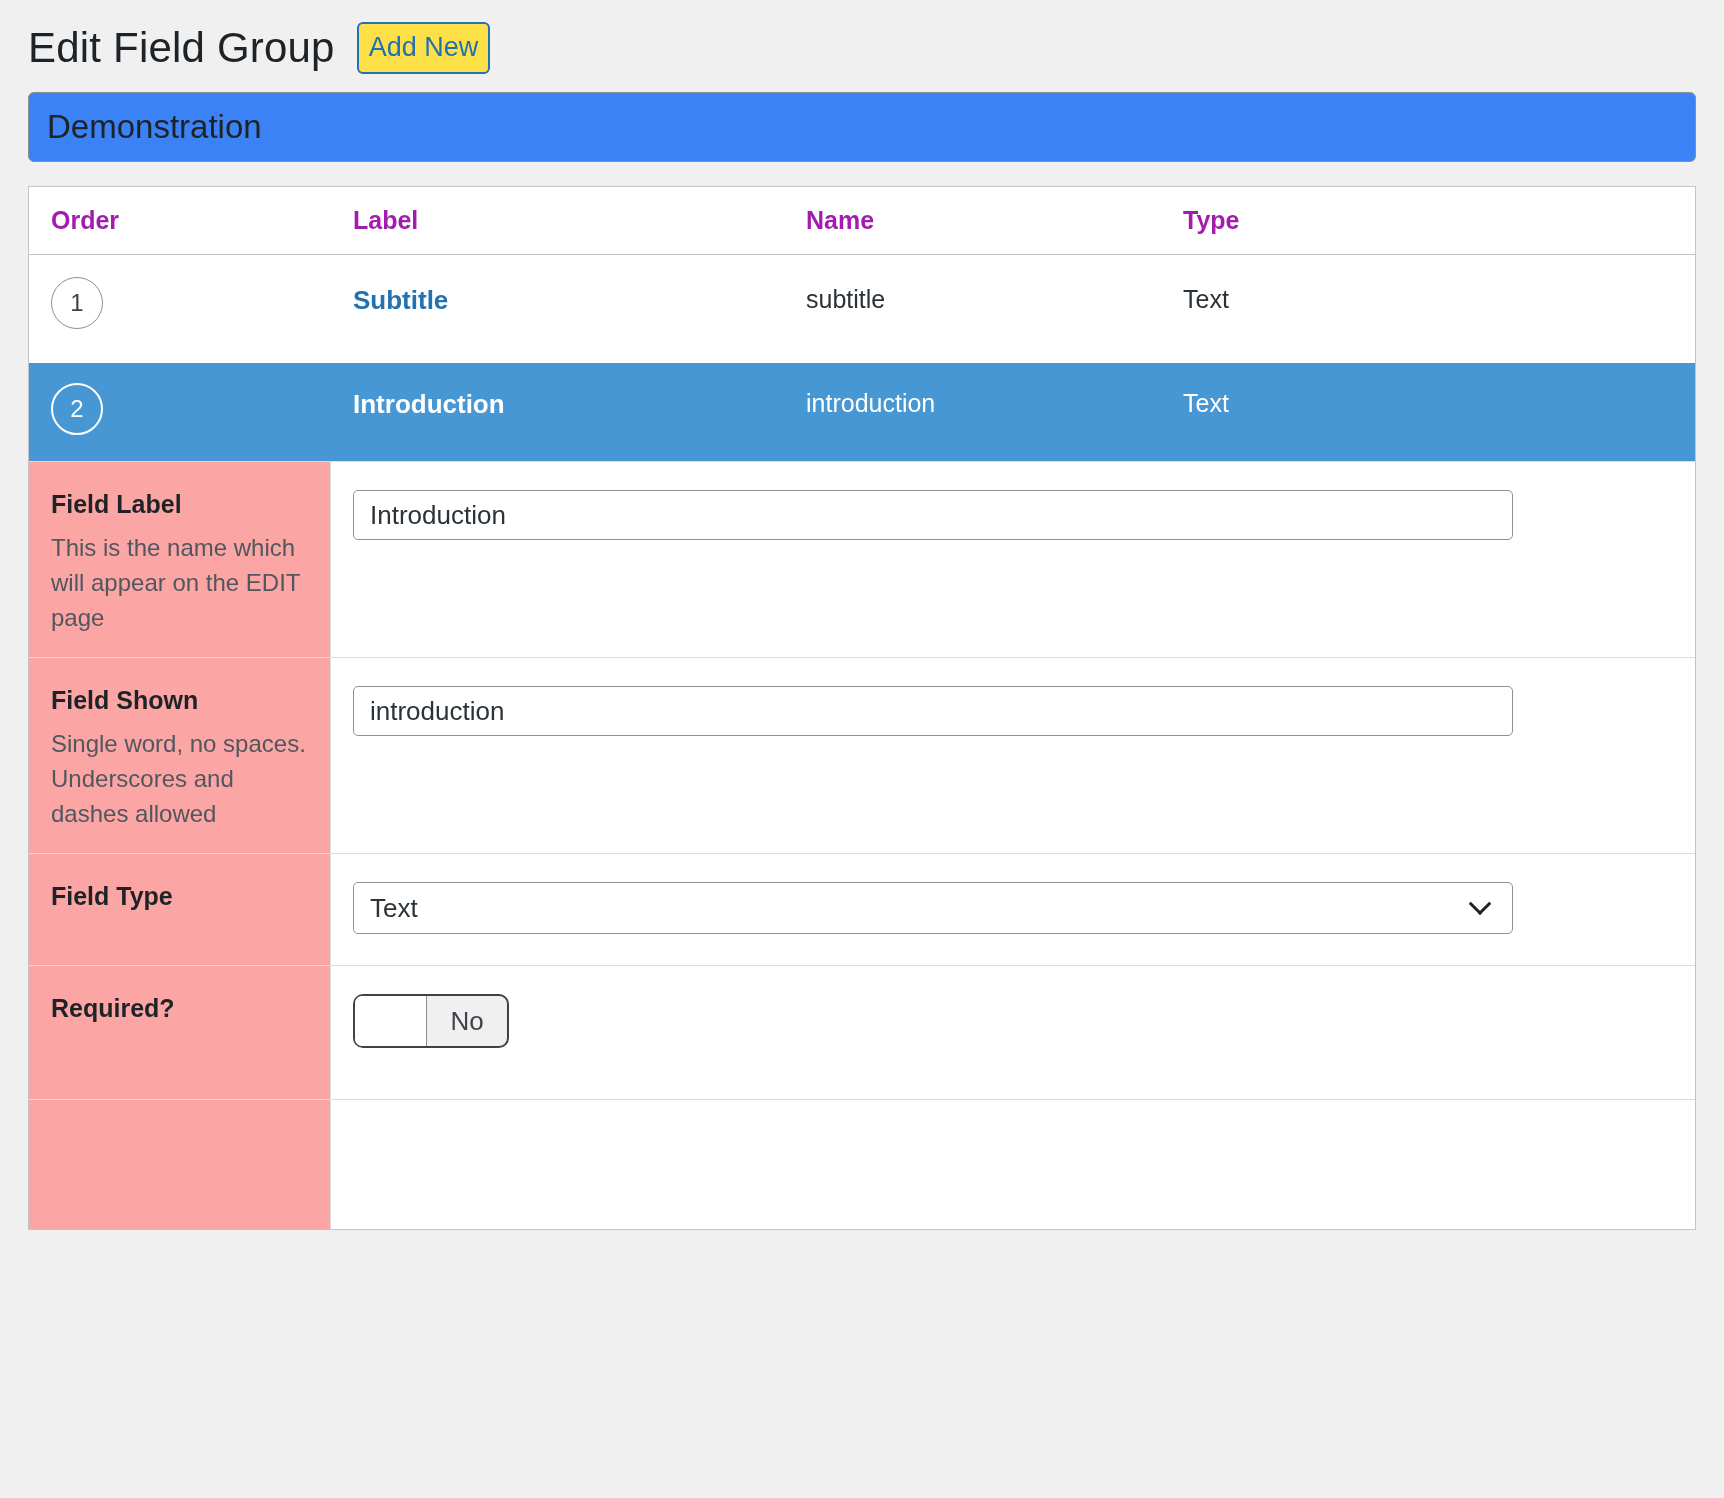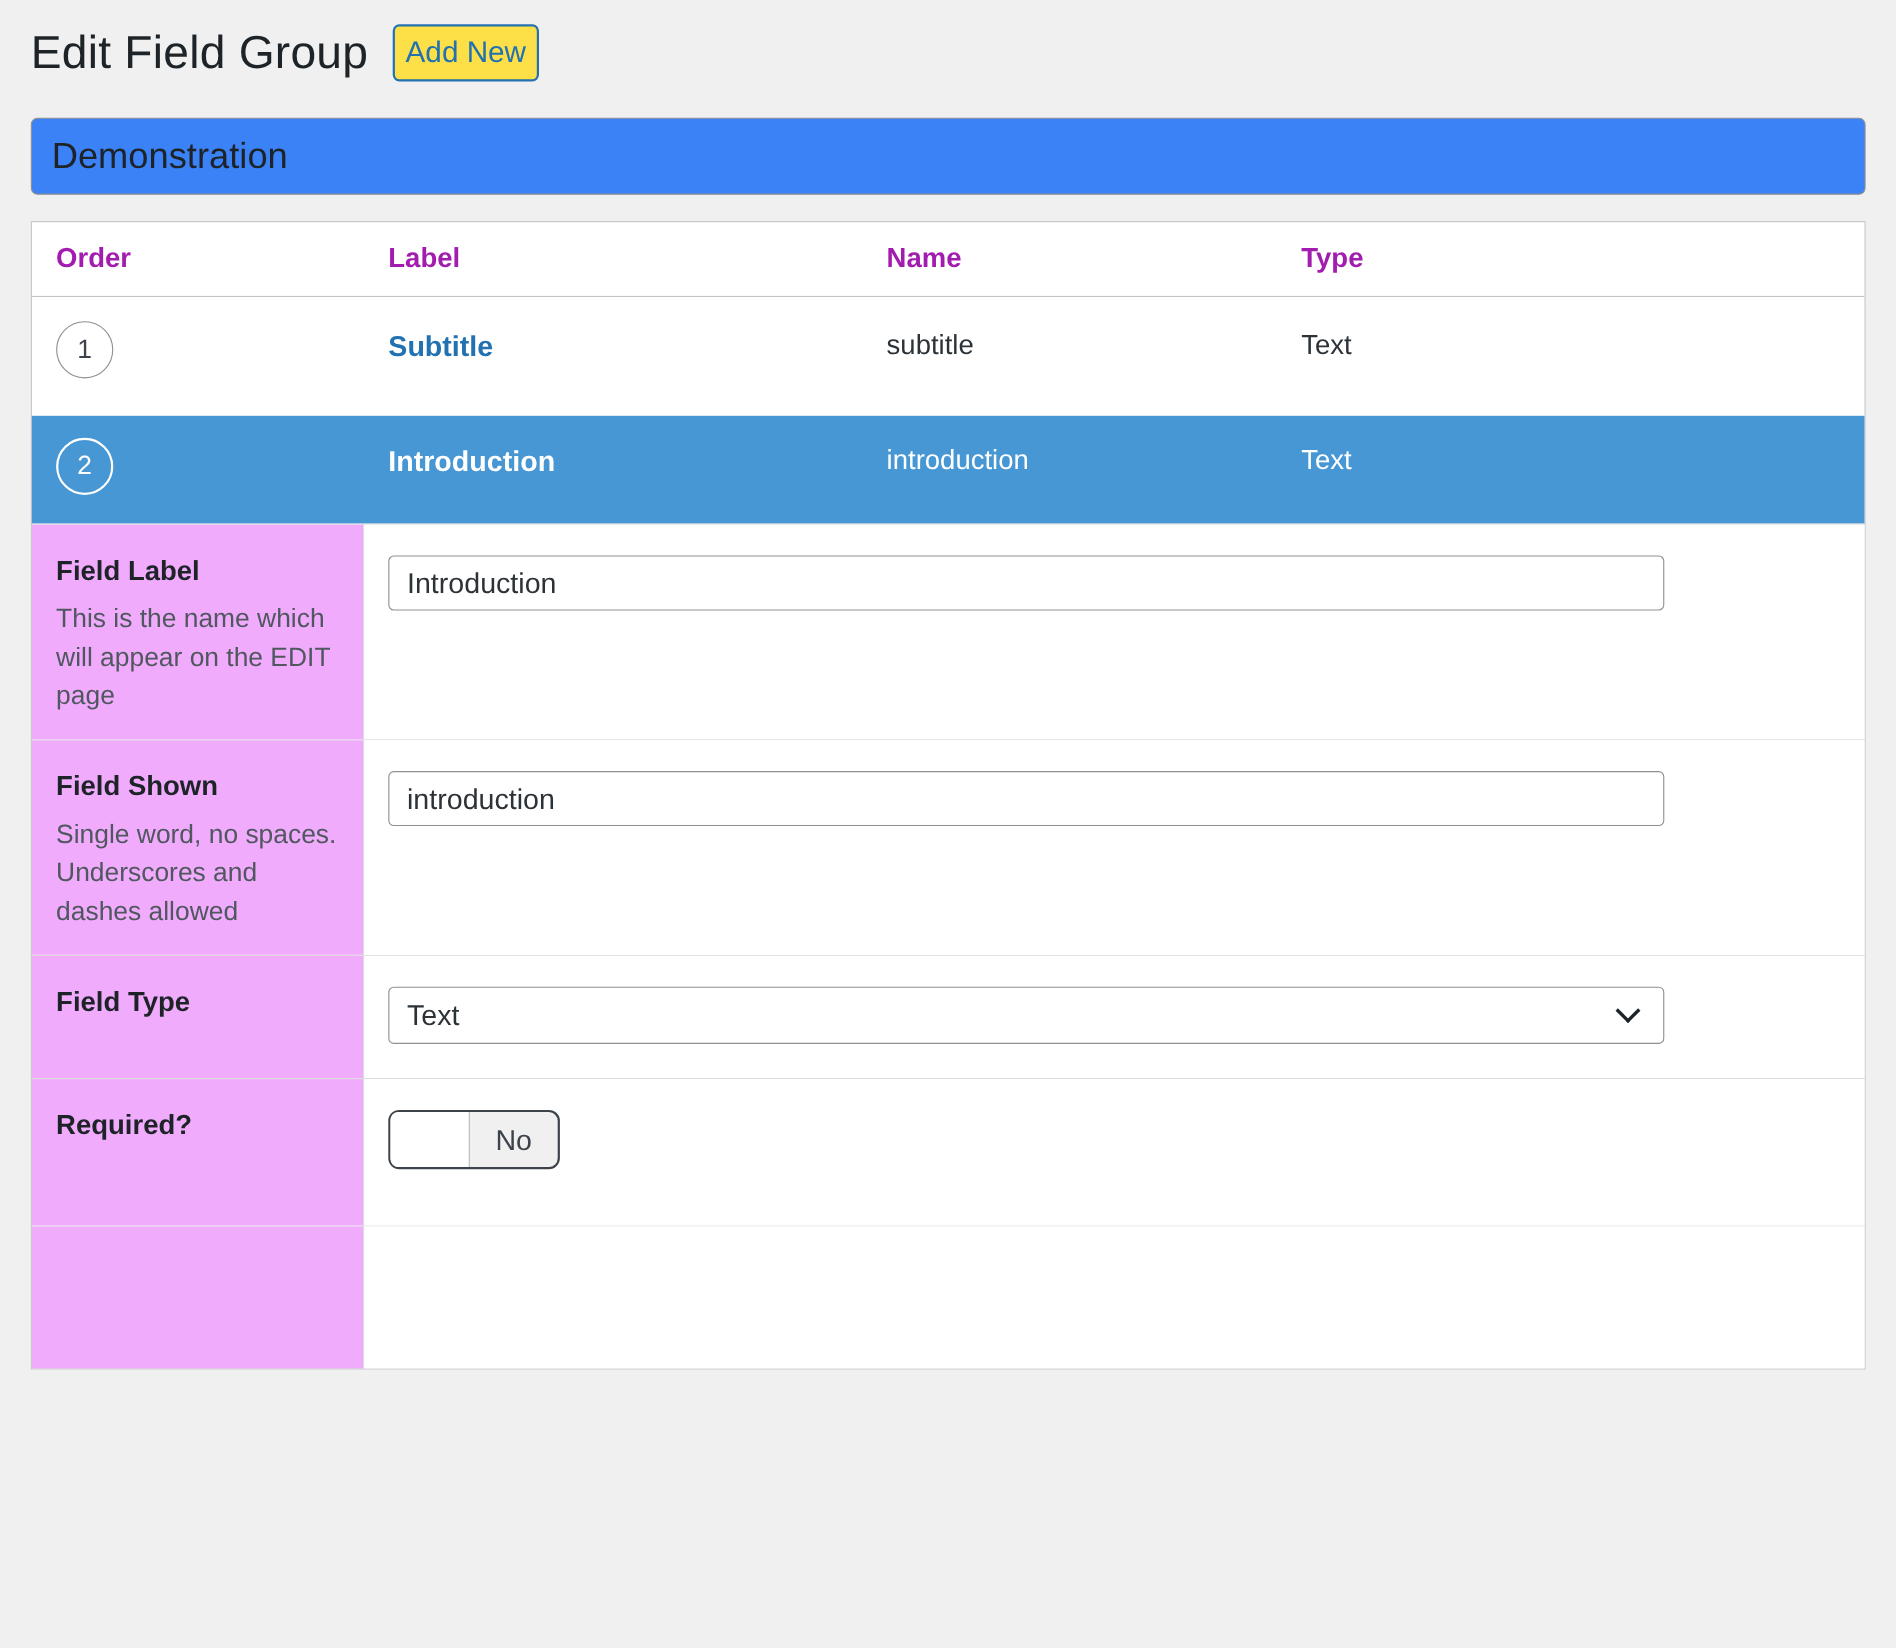--- a/index.html
+++ b/index.html
@@ -9,21 +9,21 @@
     overflow: hidden;
     background: #f0f0f1;
     font-family: "Liberation Sans", sans-serif;
     color: #1d2327;
   }
   .page { padding: 20px 28px 0 28px; }
 
   
   .header-row {
     display: flex; align-items: center; gap: 22px;
-    height: 56px; margin-bottom: 31px;
+    height: 56px; margin-bottom: 16px;
   }
   .page-title {
     font-size: 42px; font-weight: 500; margin: 0; line-height: 1;
     color: #1d2327; letter-spacing: 0.2px;
   }
   .add-new-btn {
     display: inline-block;
     font-family: inherit;
     font-size: 27px; font-weight: 500;
     color: #2271b1;
@@ -85,21 +85,21 @@
   }
   .field-row.selected .label-link { color: #fff; }
 
   
   .erow {
     display: grid;
     grid-template-columns: 302px 1fr;
     border-top: 1px solid #dcdcde;
   }
   .erow-left {
-    background: #f0abfc;
+    background: #fca5a5;
     border-right: 1px solid #dcdcde;
     padding: 28px 24px 0 22px;
   }
   .erow-right {
     background: #fff;
     padding: 28px 0 0 22px;
   }
   .erow-title { font-size: 25px; font-weight: 700; margin-bottom: 12px; color: #1d2327; }
   .erow-desc  { font-size: 24px; color: #50575e; line-height: 1.45; }
 

